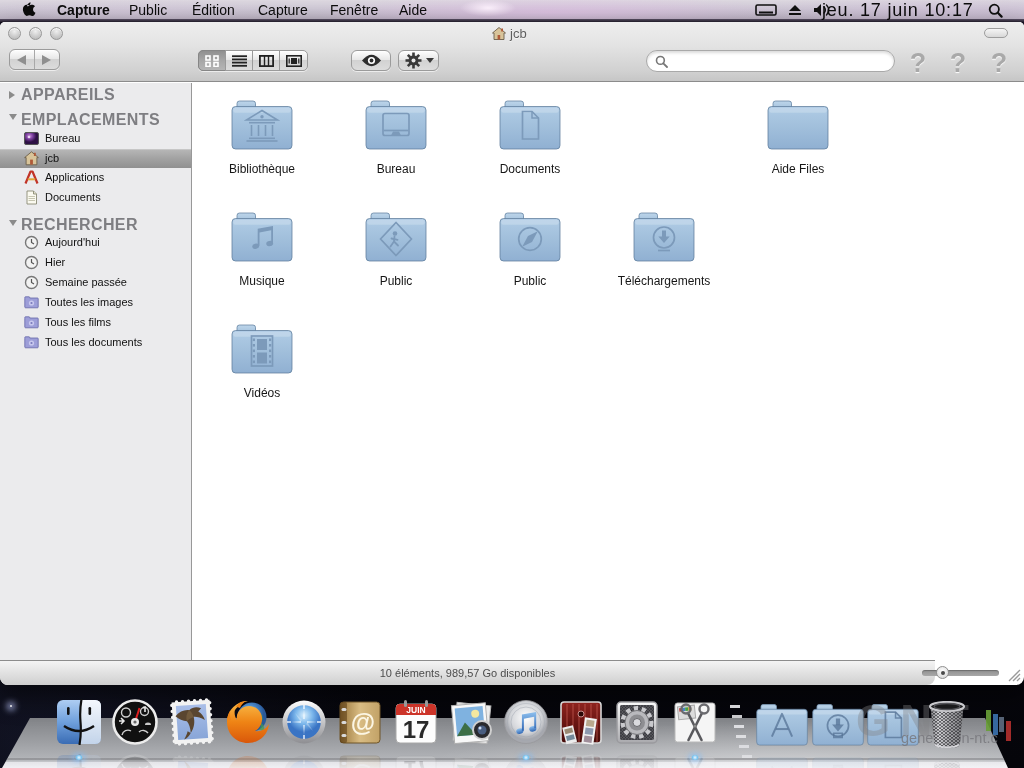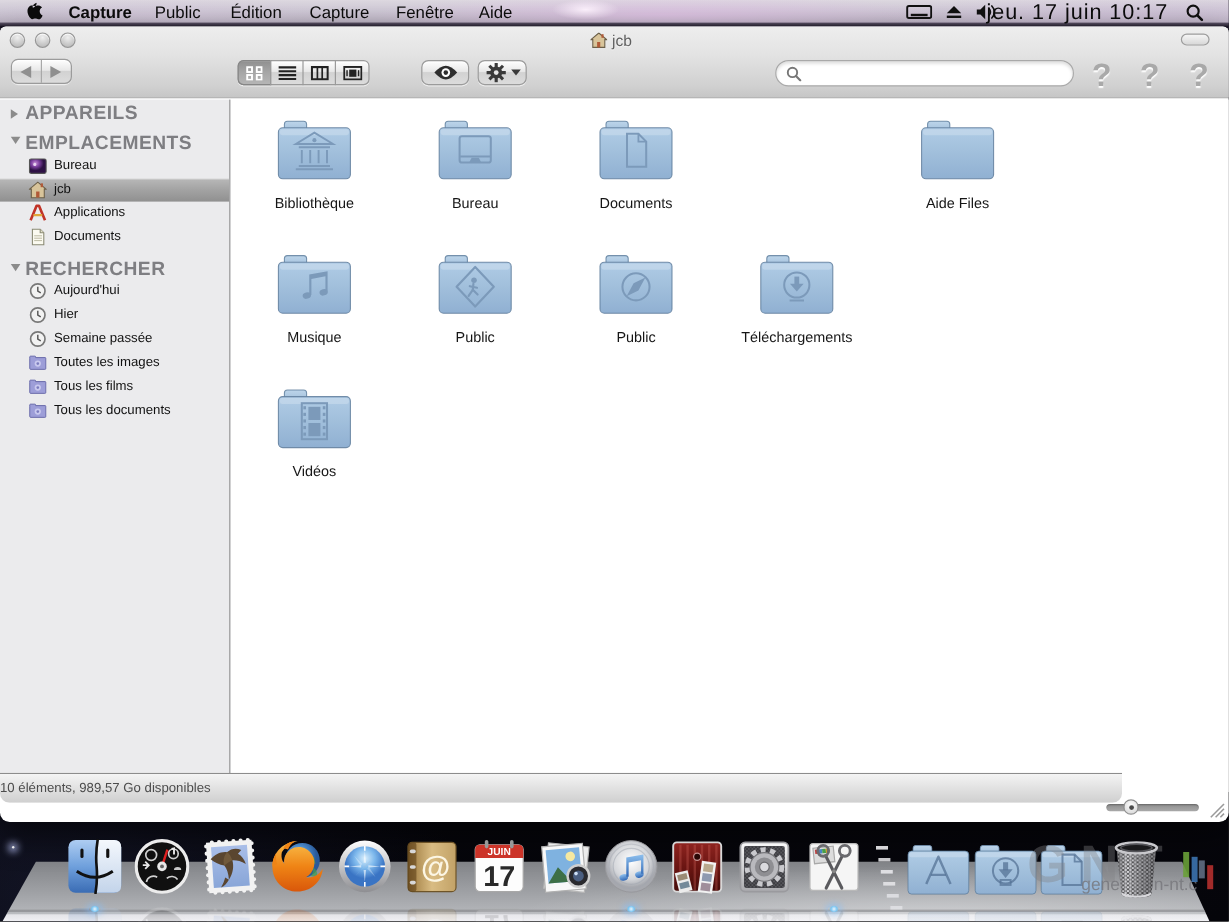--- a/index.html
+++ b/index.html
@@ -48,23 +48,23 @@
 .tri.r{border-left:6px solid #8b8b8b;border-top:4.5px solid transparent;border-bottom:4.5px solid transparent}
 .tri.d{border-top:6px solid #8b8b8b;border-left:4.5px solid transparent;border-right:4.5px solid transparent}
 #selrow{position:absolute;left:0;top:127px;width:191px;height:19px;
  background:linear-gradient(180deg,#b8b8b8,#a2a2a2 50%,#909090);box-shadow:inset 0 1px 0 #c6c6c6}
 
 #main{position:absolute;left:193px;top:61px;width:831px;height:577px;background:#fff}
 .cell{position:absolute;width:134px;height:112px;text-align:center}
 .cell svg{display:block;margin:0 auto}
 .cell .flbl{position:absolute;left:0;top:65px;width:134px;text-align:center;font-size:12px;color:#161616}
 
-#status{position:absolute;left:0;top:622px;width:935px;height:25px;border-radius:0 0 8px 8px;
+#status{position:absolute;left:0;top:638px;width:935px;height:25px;border-radius:0 0 8px 8px;
  background:linear-gradient(180deg,#f4f4f4,#e3e3e3 45%,#cfcfcf 100%);border-top:1px solid #8c8c8c;
- text-align:left;font-size:11px;color:#4c4c4c;line-height:24px}
+ text-align:center;font-size:11px;color:#4c4c4c;line-height:24px}
 
 #floor{position:absolute;left:0;top:712px;width:1024px;height:56px;
  clip-path:polygon(30px 6px,985px 6px,1008px 56px,2px 56px);
  background:
  radial-gradient(500px 60px at 780px 52px, rgba(255,255,255,.35), rgba(255,255,255,0) 70%),
  linear-gradient(180deg,#7c7e82 0%,#8e9094 30%,#9ea0a4 55%,#afb1b5 80%,#babcc0 88%,#e5e5e9 90%,#f0f0f4 100%)}
 #floor:before{content:"";position:absolute;left:0;top:46px;width:1024px;height:2px;background:rgba(120,120,124,.5)}
 .dock-ic{position:absolute;-webkit-box-reflect:below 1px linear-gradient(transparent 45%, rgba(0,0,0,.26));}
 .ind{position:absolute;width:10px;height:5px;border-radius:50%;background:radial-gradient(circle,#e8f6ff 0%,#79c4f2 45%,rgba(60,130,220,0) 75%);box-shadow:0 0 5px 2px rgba(130,190,250,.6)}
 #wm1{position:absolute;left:856px;top:696px;font-size:44px;font-weight:bold;color:rgba(128,128,132,.38);letter-spacing:10px}

